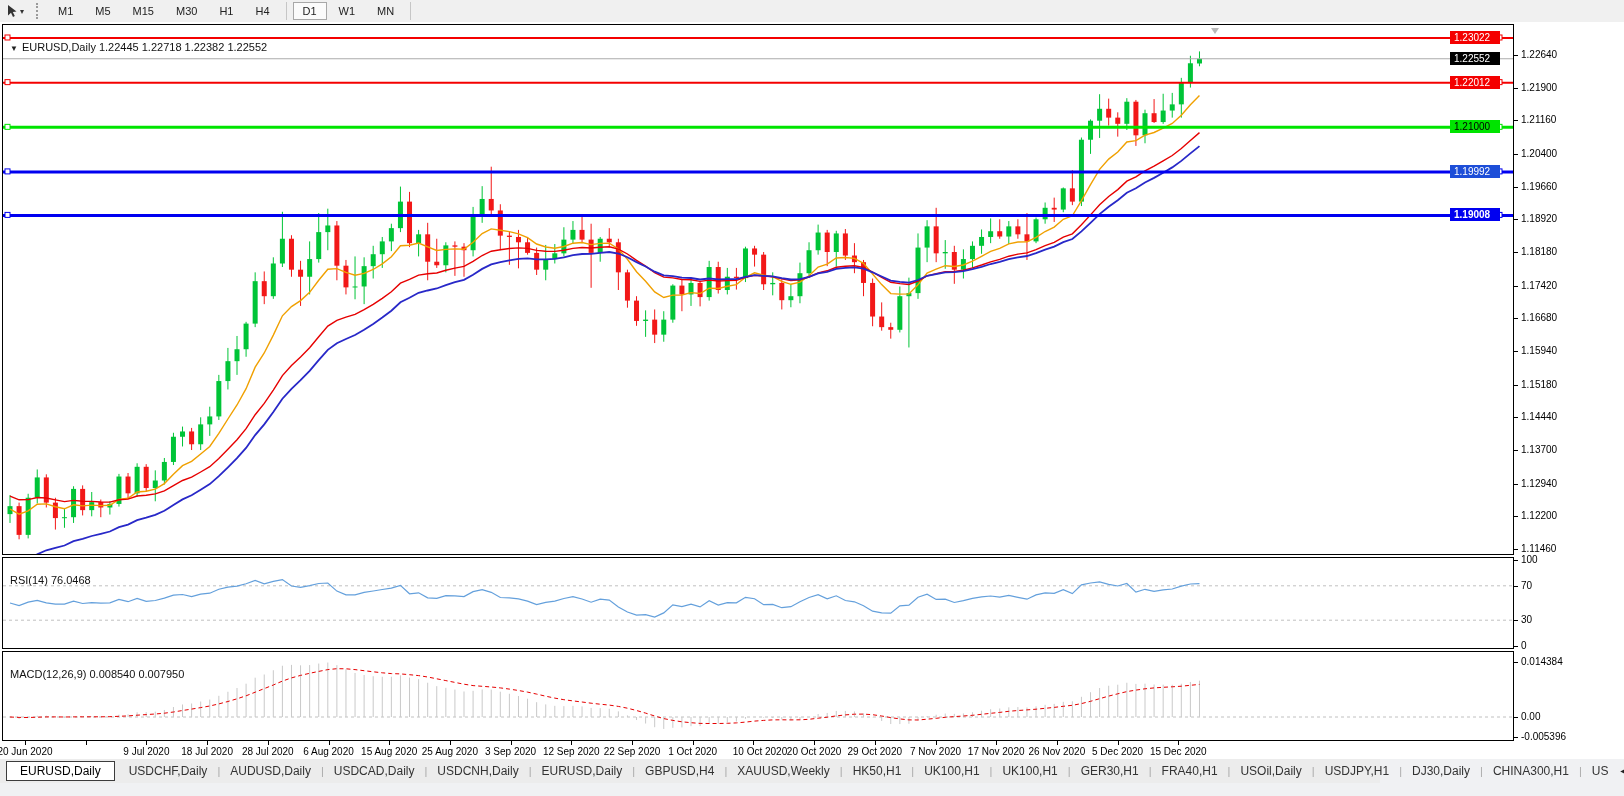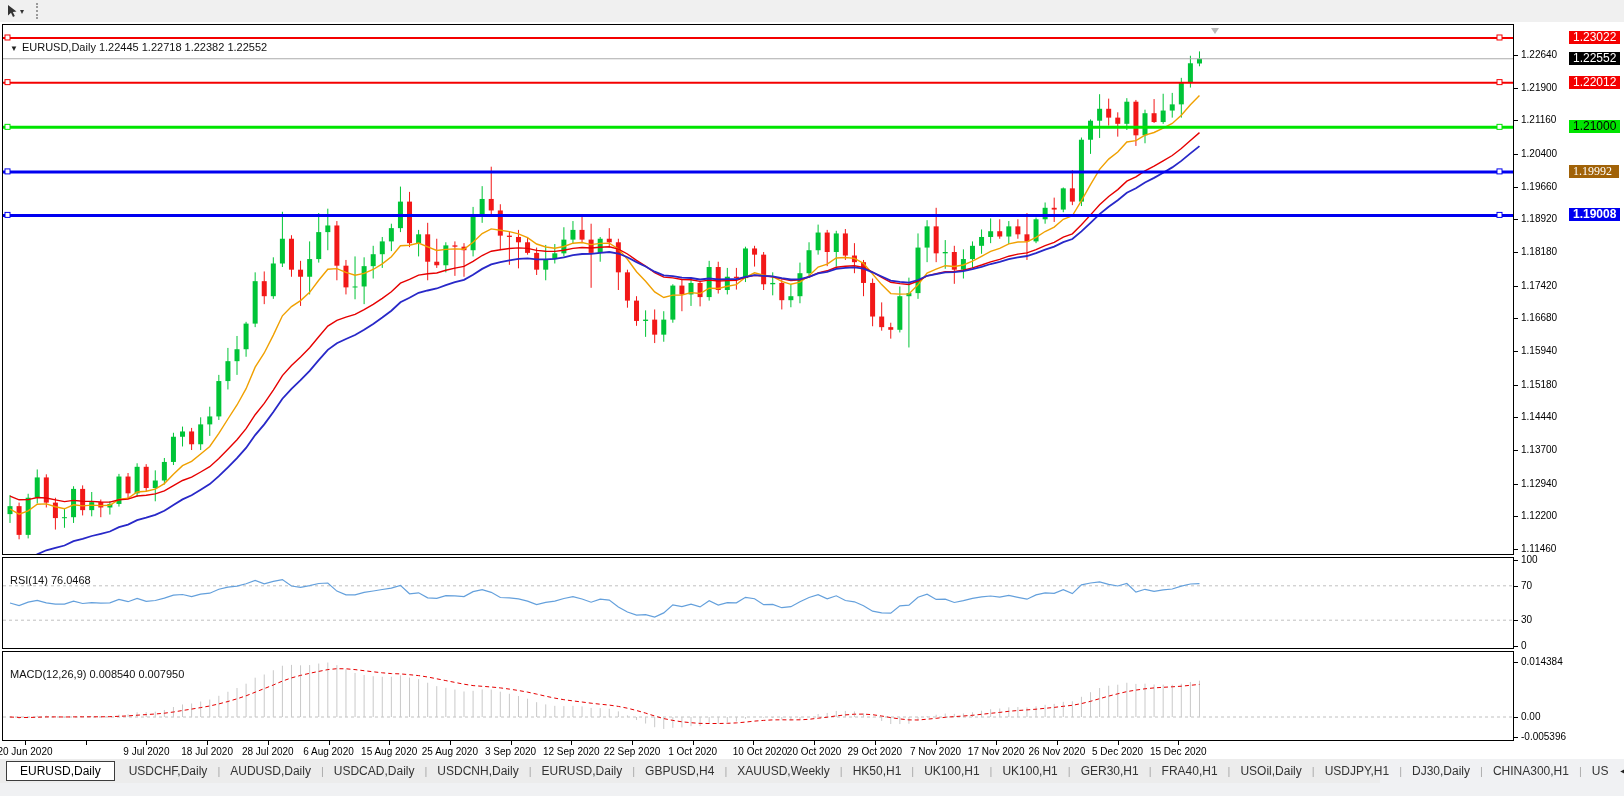--- a/index.html
+++ b/index.html
@@ -25,21 +25,21 @@
   #main-panel{top:24px;height:531px;}
   #rsi-panel{top:557px;height:92px;}
   #macd-panel{top:651px;height:90px;}
 
   .panel-label{position:absolute;left:7px;top:16px;font-size:11px;color:#111;z-index:4;white-space:nowrap;}
   .title-marker{font-size:8px;color:#222;margin-right:4px;}
 
   
   .ytick{position:absolute;left:1521px;font-size:10px;color:#000;height:12px;line-height:12px;z-index:2;background:transparent;white-space:nowrap;}
   .ymark{position:absolute;left:1514px;width:4px;height:1px;background:#000;z-index:2;}
-  .badge{position:absolute;left:1569px;font-size:12px;height:13px;line-height:13px;
+  .badge{position:absolute;left:1450px;font-size:10px;height:13px;line-height:13px;
          padding:0 4px;min-width:42px;z-index:6;white-space:nowrap;}
 
   
   #date-row{position:absolute;left:0;top:741px;width:1624px;height:18px;background:#fff;}
   .dtick{position:absolute;top:0;width:1px;height:4px;background:#000;}
   .dlabel{position:absolute;top:5px;transform:translateX(-50%);font-size:10px;color:#000;white-space:nowrap;}
 
   
   #bottom-bar{position:absolute;left:0;top:759px;width:1624px;height:37px;background:#f0f1f3;}
   #tab-row{position:absolute;left:0;top:0;width:1380px;height:24px;background:#ececec;
@@ -56,20 +56,33 @@
 <div id="app">
 
   <div class="toolbar">
     <div class="tool-icon-btn">
       <svg width="12" height="14">
         <path d="M2,1 L2,11.5 L5,8.8 L7,13 L8.8,12.1 L6.8,8 L10.5,7.4 Z" fill="#333"></path>
       </svg>
       <span class="caret">▾</span>
     </div>
     <div class="grip"></div>
+    <div id="tf-buttons" style="display:flex;align-items:center;">
+        <button class="tfbtn">M1</button>
+        <button class="tfbtn">M5</button>
+        <button class="tfbtn">M15</button>
+        <button class="tfbtn">M30</button>
+        <button class="tfbtn">H1</button>
+        <button class="tfbtn">H4</button>
+        <div class="vsep"></div>
+        <button class="tfbtn active">D1</button>
+        <button class="tfbtn">W1</button>
+        <button class="tfbtn">MN</button>
+        <div class="vsep"></div>
+      </div>
   </div>
 
   <div class="panel" id="main-panel">
     <svg id="main-svg" width="1510" height="529">
         <g>
           <line x1="7" x2="7" y1="470.09999999999974" y2="497.94599999999963" stroke="#00c437" stroke-width="1"></line>
           <rect x="4.5" y="481.1499999999995" width="5" height="7.956000000000074" fill="#00c437"></rect>
           <line x1="16.08" x2="16.08" y1="477.6139999999999" y2="514.2999999999997" stroke="#f21818" stroke-width="1"></line>
           <rect x="13.579999999999998" y="481.1499999999995" width="5" height="28.7300000000007" fill="#f21818"></rect>
           <line x1="25.16" x2="25.16" y1="468.7739999999999" y2="513.4159999999999" stroke="#00c437" stroke-width="1"></line>
@@ -625,21 +638,21 @@
       <div class="ymark" style="top: 483.608px;"></div>
       <span class="ytick" style="top: 477.608px;">1.12940</span>
       <div class="ymark" style="top: 516.316px;"></div>
       <span class="ytick" style="top: 510.316px;">1.12200</span>
       <div class="ymark" style="top: 549.024px;"></div>
       <span class="ytick" style="top: 543.024px;">1.11460</span>
       <div class="badge" style="top: 30.9836px; background: rgb(244, 0, 0); color: rgb(255, 255, 255);">1.23022</div>
       <div class="badge" style="top: 51.7576px; background: rgb(0, 0, 0); color: rgb(255, 255, 255);">1.22552</div>
       <div class="badge" style="top: 75.6256px; background: rgb(244, 0, 0); color: rgb(255, 255, 255);">1.22012</div>
       <div class="badge" style="top: 120.356px; background: rgb(0, 228, 0); color: rgb(0, 0, 0);">1.21000</div>
-      <div class="badge" style="top: 164.91px; background: #a16207; color: rgb(255, 255, 255); font-family: Liberation Serif, serif;">1.19992</div>
+      <div class="badge" style="top: 164.91px; background: #1d4ed8; color: rgb(255, 255, 255);">1.19992</div>
       <div class="badge" style="top: 208.402px; background: rgb(0, 0, 240); color: rgb(255, 255, 255); font-weight: bold;">1.19008</div>
       <div class="ymark" style="top: 560px;"></div>
       <span class="ytick" style="top: 554px;">100</span>
       <div class="ymark" style="top: 585.8px;"></div>
       <span class="ytick" style="top: 579.8px;">70</span>
       <div class="ymark" style="top: 620.2px;"></div>
       <span class="ytick" style="top: 614.2px;">30</span>
       <div class="ymark" style="top: 646px;"></div>
       <span class="ytick" style="top: 640px;">0</span>
       <div class="ymark" style="top: 661.996px;"></div>

